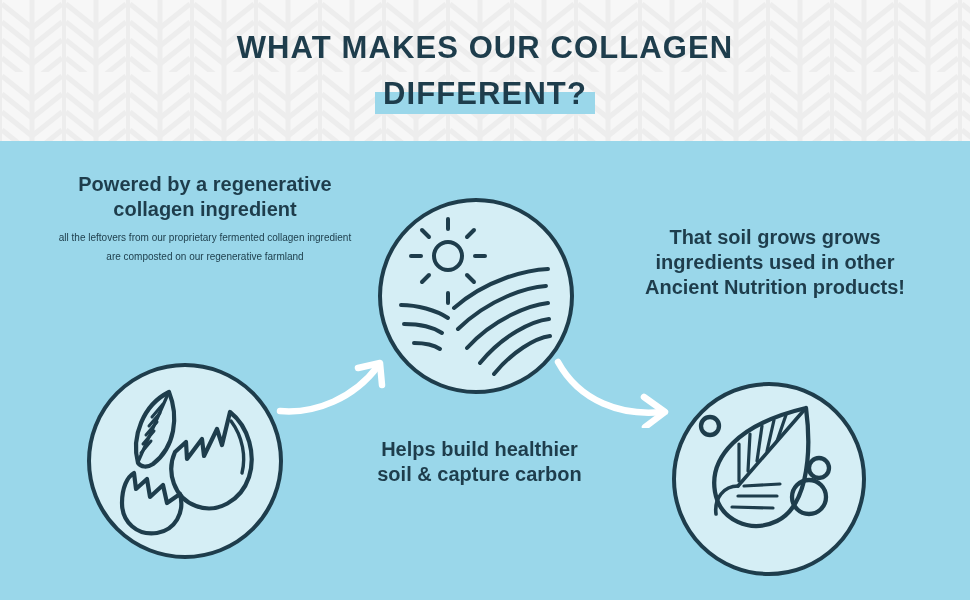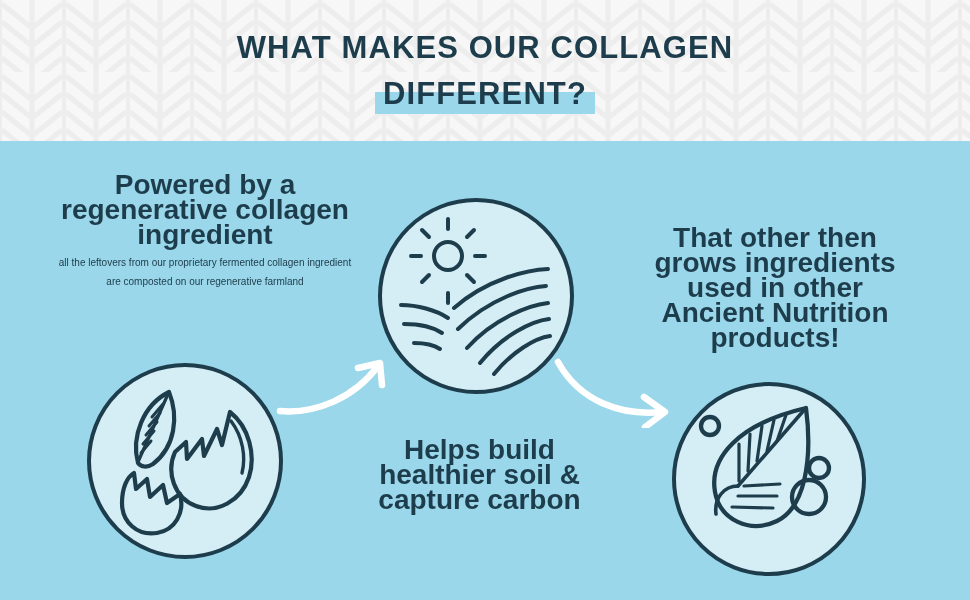--- a/index.html
+++ b/index.html
@@ -91,21 +91,21 @@
   #circle-leaf     { left:672px; top:382px; width:194px; height:194px; }
 
   .text-block { position:absolute; text-align:center; color:#1e3d4c; }
 
   #block-left  { left:55px;  top:172px; width:300px; }
   #block-right { left:640px; top:225px; width:270px; }
   #block-mid   { left:372px; top:437px; width:215px; }
 
   .heading {
     font-weight:bold;
-    font-size:28px;
+    font-size:20px;
     line-height:25px;
     color:#1e3d4c;
   }
   .subtext {
     margin-top:6px;
     font-size:10px;
     line-height:19px;
     color:#20414f;
     font-weight:normal;
   }
@@ -147,21 +147,21 @@
   </div>
 
   <div id="body-band"></div>
 
   <div class="text-block" id="block-left">
     <div class="heading">Powered by a regenerative collagen ingredient</div>
     <div class="subtext">all the leftovers from our proprietary fermented collagen ingredient are composted on our regenerative farmland</div>
   </div>
 
   <div class="text-block" id="block-right">
-    <div class="heading">That other then grows ingredients used in other Ancient Nutrition products!</div>
+    <div class="heading">That soil grows grows ingredients used in other Ancient Nutrition products!</div>
   </div>
 
   <div class="text-block" id="block-mid">
     <div class="heading">Helps build healthier soil &amp; capture carbon</div>
   </div>
 
   <div class="icon-circle" id="circle-egg">
     <svg width="188" height="188" viewBox="0 0 188 188">
       <g fill="none" stroke="#1e3d4c" stroke-width="4.2" stroke-linecap="round" stroke-linejoin="round">
 

